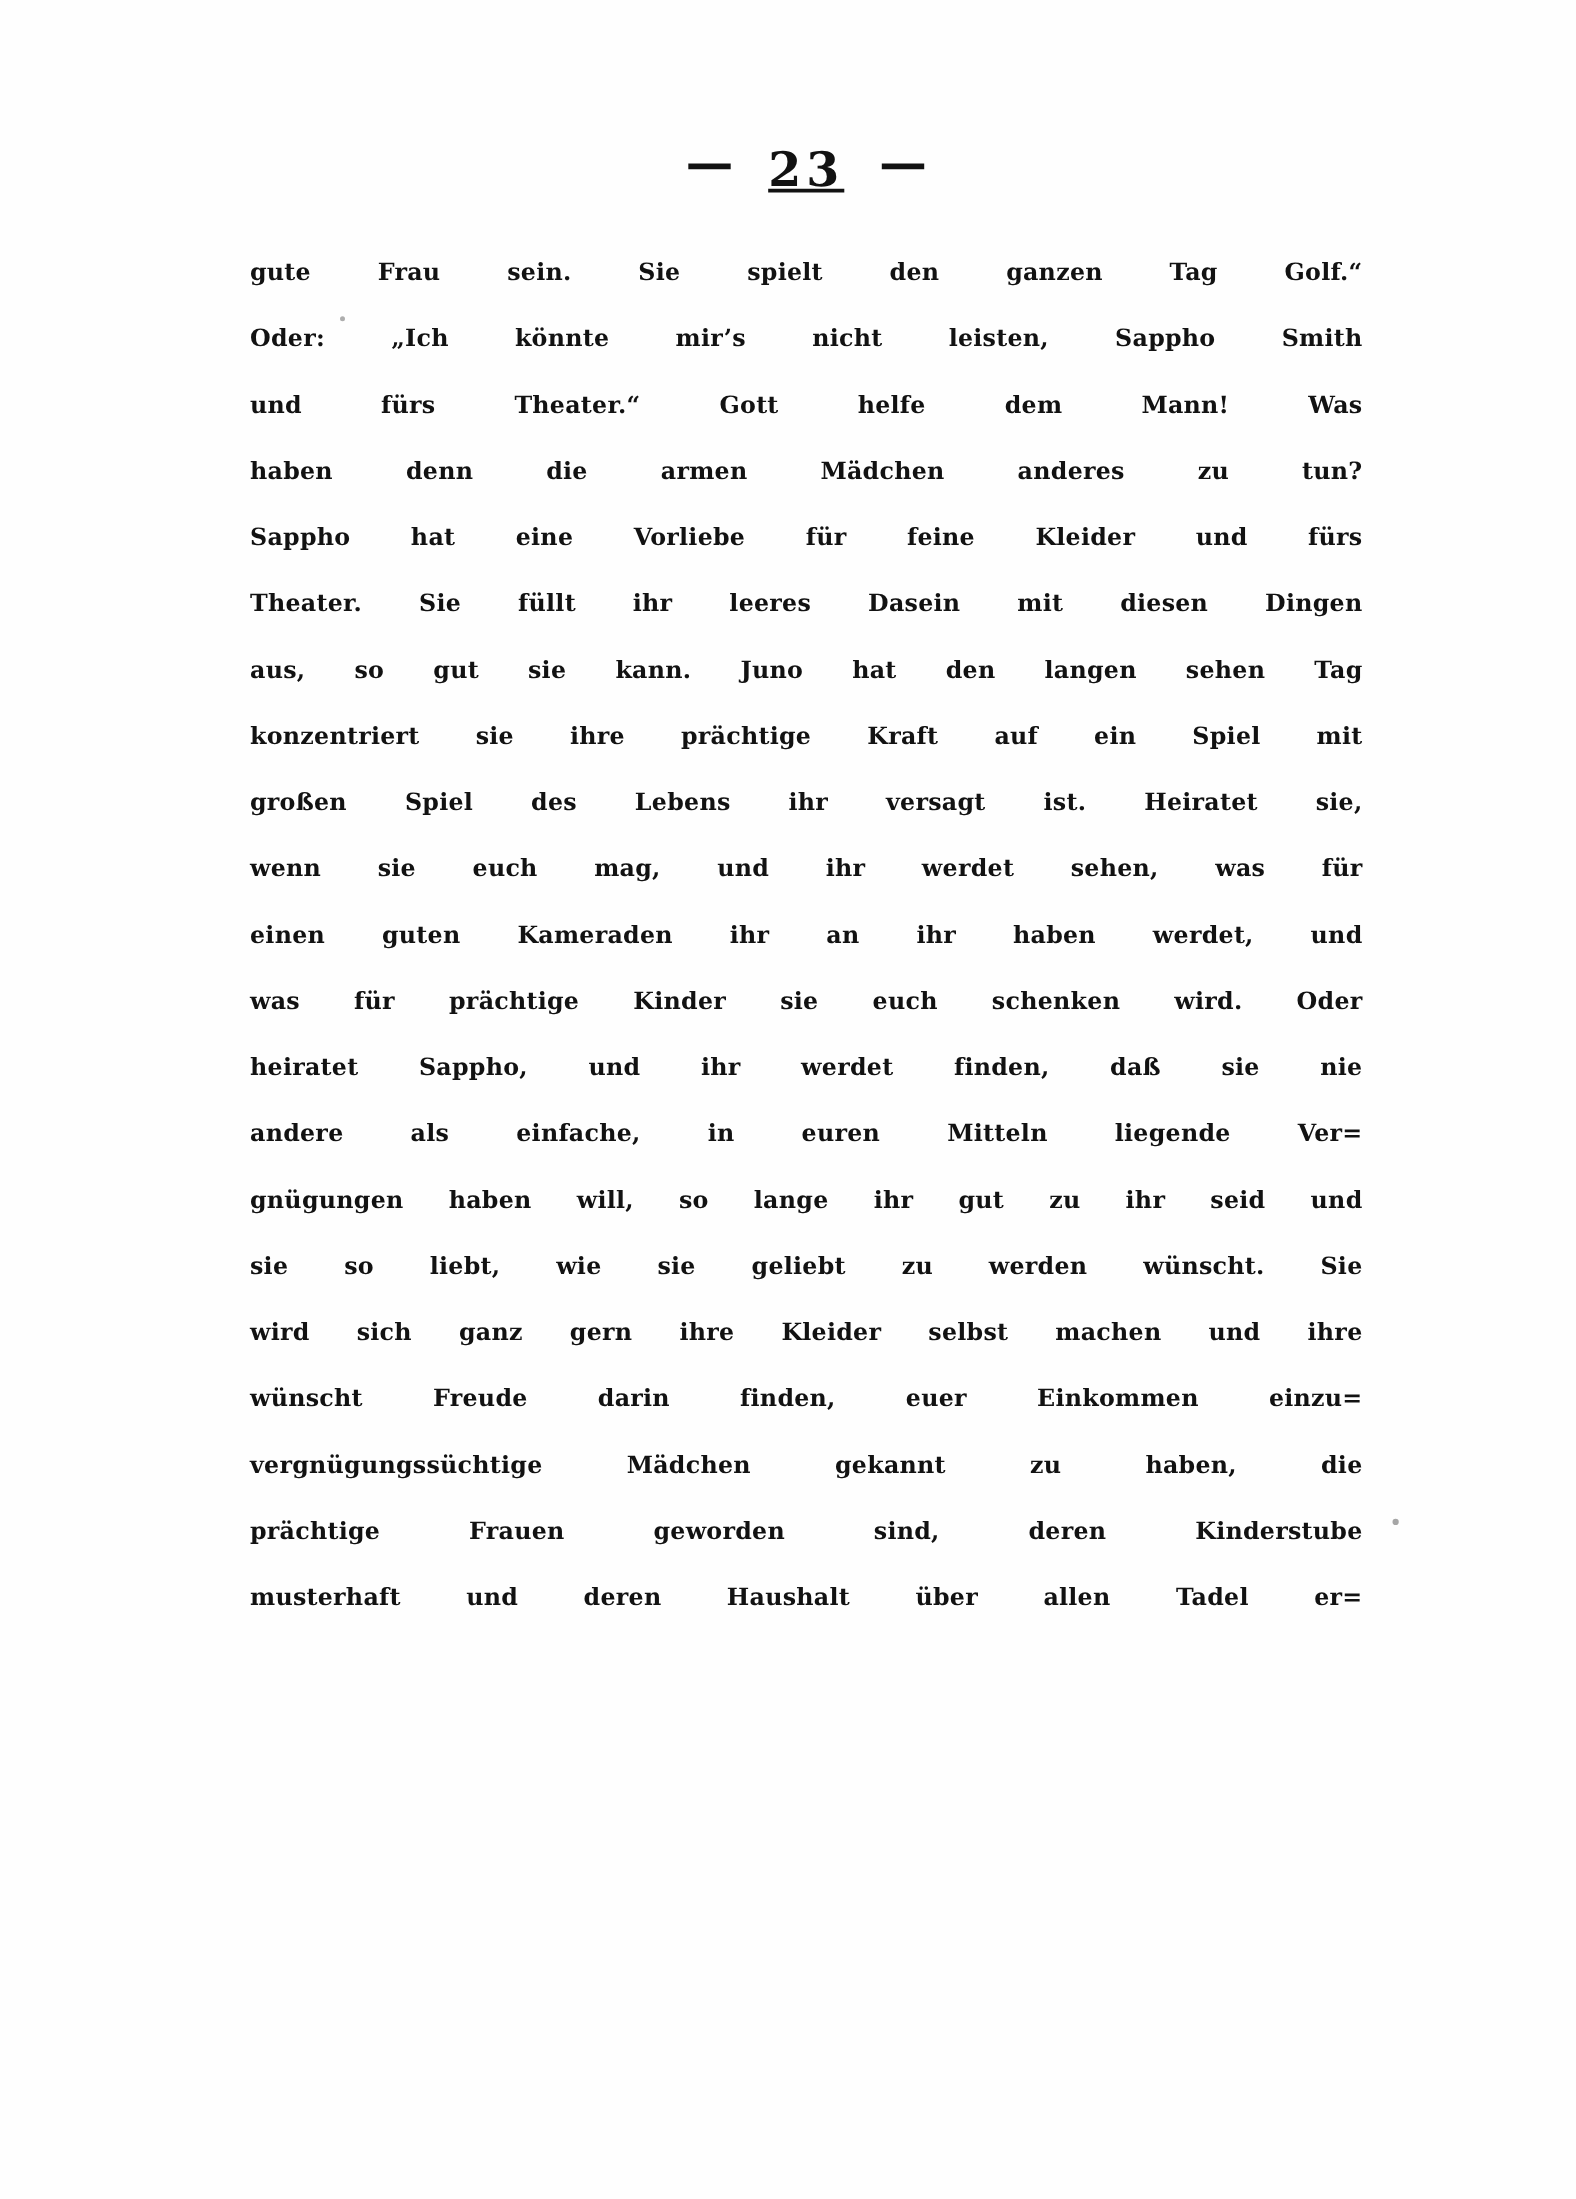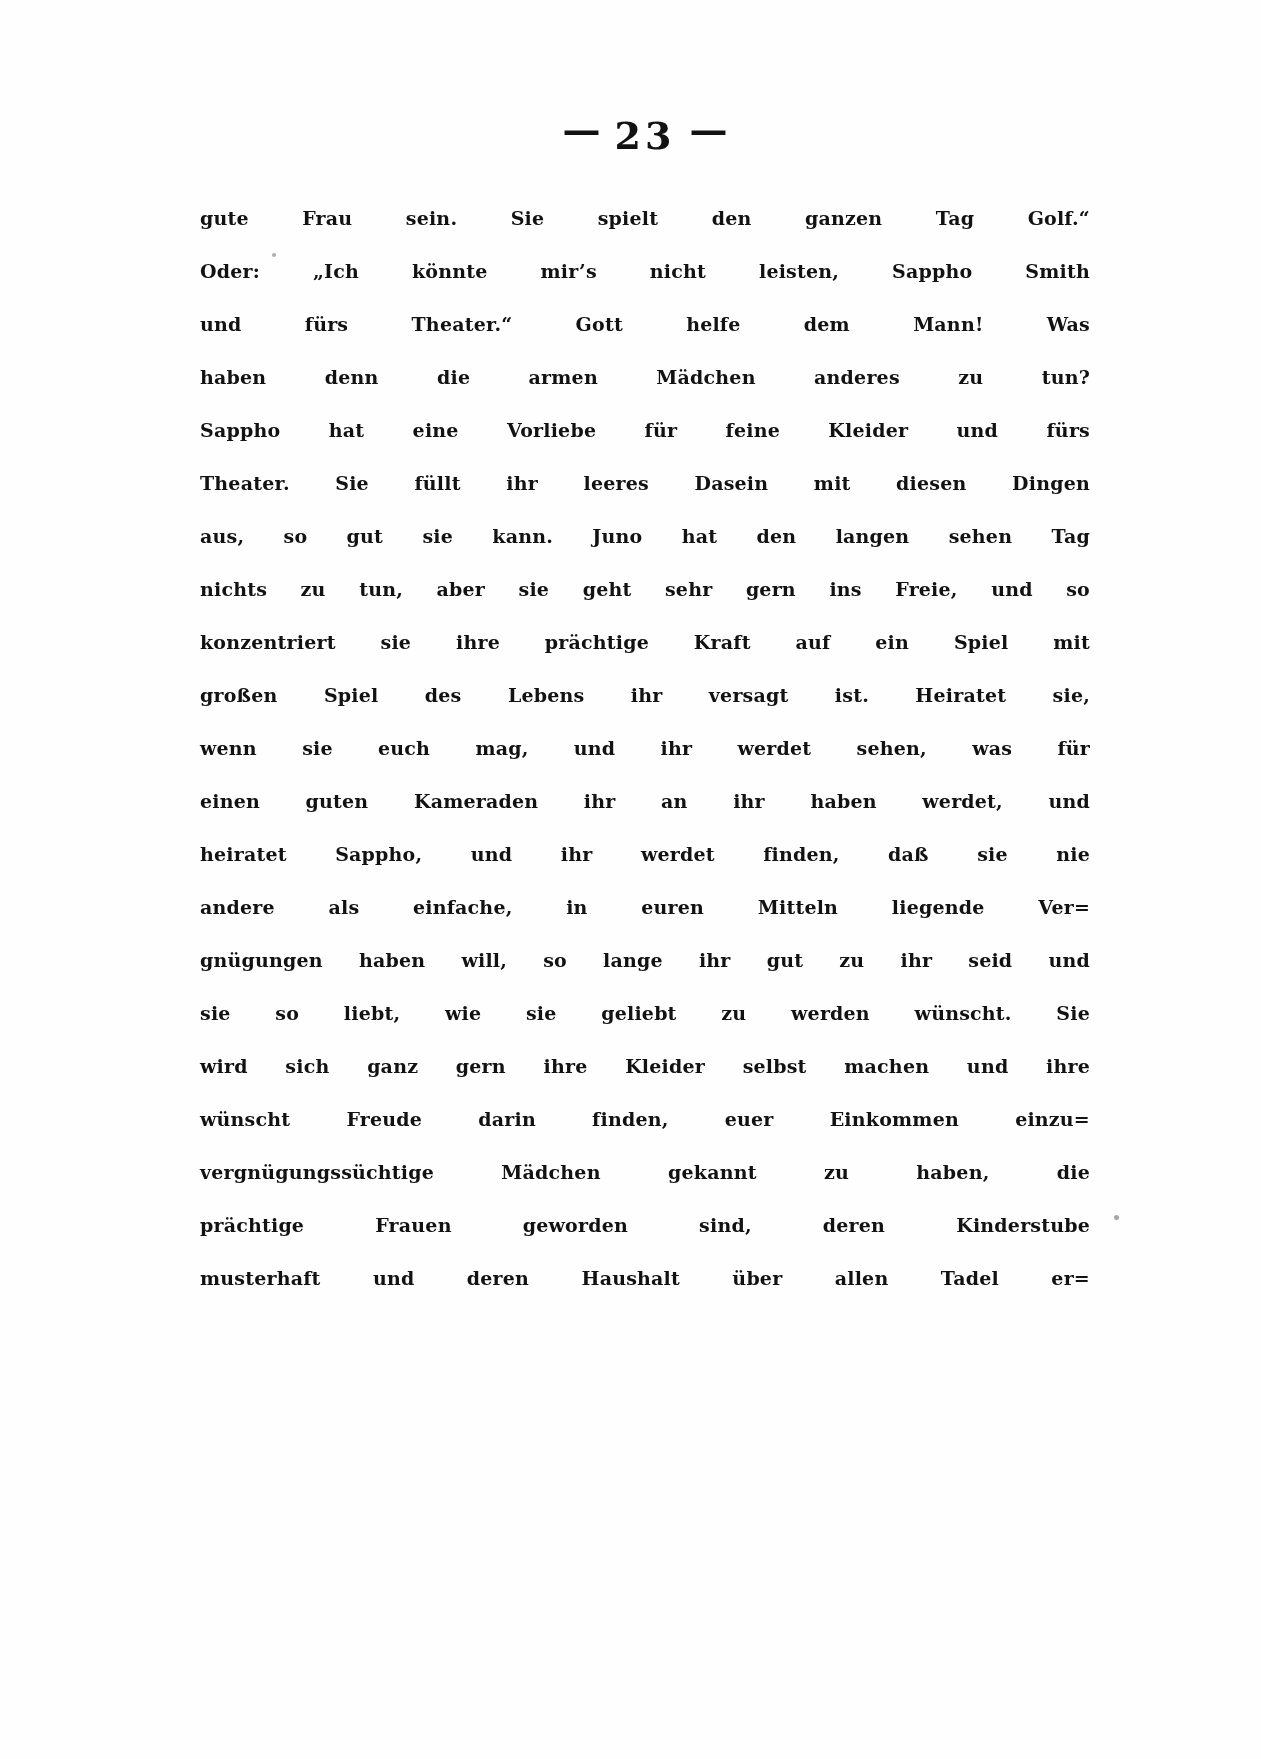--- a/index.html
+++ b/index.html
@@ -29,23 +29,24 @@
     white-space: nowrap;
   }
   .header .dash {
     display: inline-block;
     vertical-align: 6px;
     font-size: 38px;
     letter-spacing: 0;
   }
   .header .pagenum {
     display: inline-block;
-    margin: 0 14px;
+    margin: 0 28px;
     letter-spacing: 4px;
     font-size: 38px;
+    text-decoration: underline;
   }
   .textblock {
     position: absolute;
     left: 200px;
     top: 192px;
     width: 890px;
     font-size: 19px;
     font-weight: bold;
     line-height: 53px;
     letter-spacing: 0.2px;
@@ -82,25 +83,25 @@
   </div>
 
   <div class="textblock">
     <div class="line">gute Frau sein. Sie spielt den ganzen Tag Golf.“</div>
     <div class="line">Oder: „Ich könnte mir’s nicht leisten, Sappho Smith</div>
     <div class="line">und fürs Theater.“ Gott helfe dem Mann! Was</div>
     <div class="line">haben denn die armen Mädchen anderes zu tun?</div>
     <div class="line">Sappho hat eine Vorliebe für feine Kleider und fürs</div>
     <div class="line">Theater. Sie füllt ihr leeres Dasein mit diesen Dingen</div>
     <div class="line">aus, so gut sie kann. Juno hat den langen sehen Tag</div>
-    <div class="line">nichts zu tun, aber sie geht sehr gern ins Freie, und so</div>
     <div class="line">konzentriert sie ihre prächtige Kraft auf ein Spiel mit</div>
     <div class="line">großen Spiel des Lebens ihr versagt ist. Heiratet sie,</div>
     <div class="line">wenn sie euch mag, und ihr werdet sehen, was für</div>
     <div class="line">einen guten Kameraden ihr an ihr haben werdet, und</div>
+    <div class="line">was für prächtige Kinder sie euch schenken wird. Oder</div>
     <div class="line">heiratet Sappho, und ihr werdet finden, daß sie nie</div>
     <div class="line">andere als einfache, in euren Mitteln liegende Ver=</div>
     <div class="line">gnügungen haben will, so lange ihr gut zu ihr seid und</div>
     <div class="line">sie so liebt, wie sie geliebt zu werden wünscht. Sie</div>
     <div class="line">wird sich ganz gern ihre Kleider selbst machen und ihre</div>
     <div class="line">wünscht Freude darin finden, euer Einkommen einzu=</div>
     <div class="line">vergnügungssüchtige Mädchen gekannt zu haben, die</div>
     <div class="line">prächtige Frauen geworden sind, deren Kinderstube</div>
     <div class="line">musterhaft und deren Haushalt über allen Tadel er=</div>
   </div>

